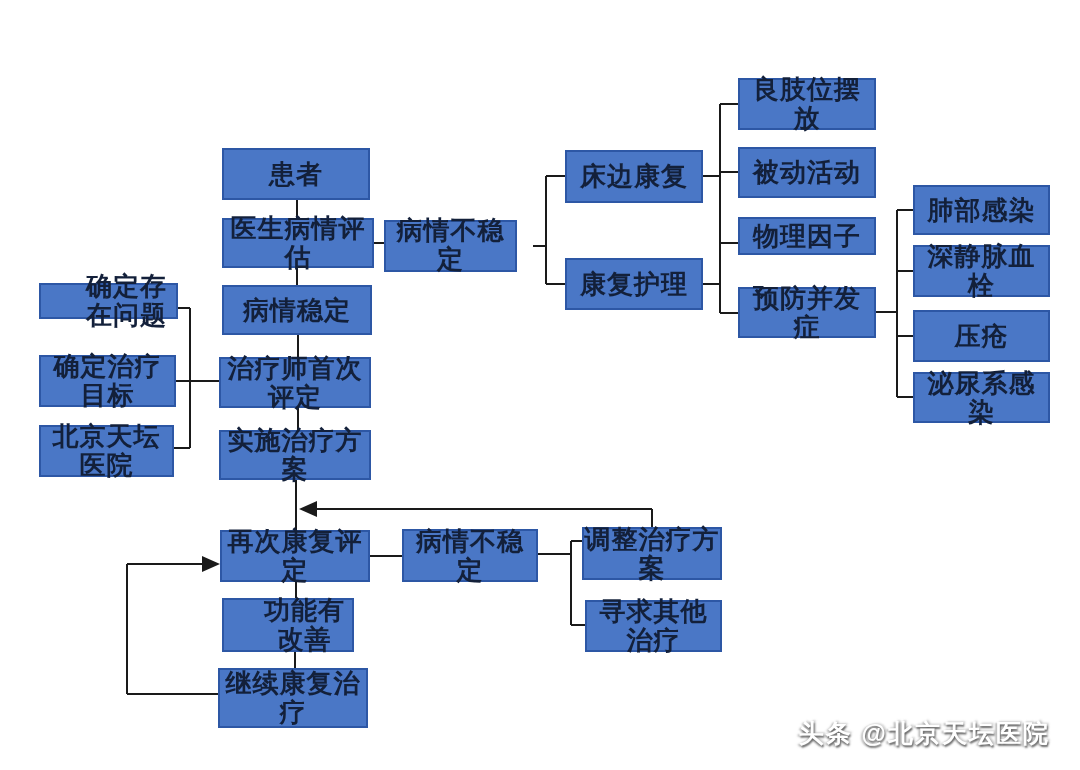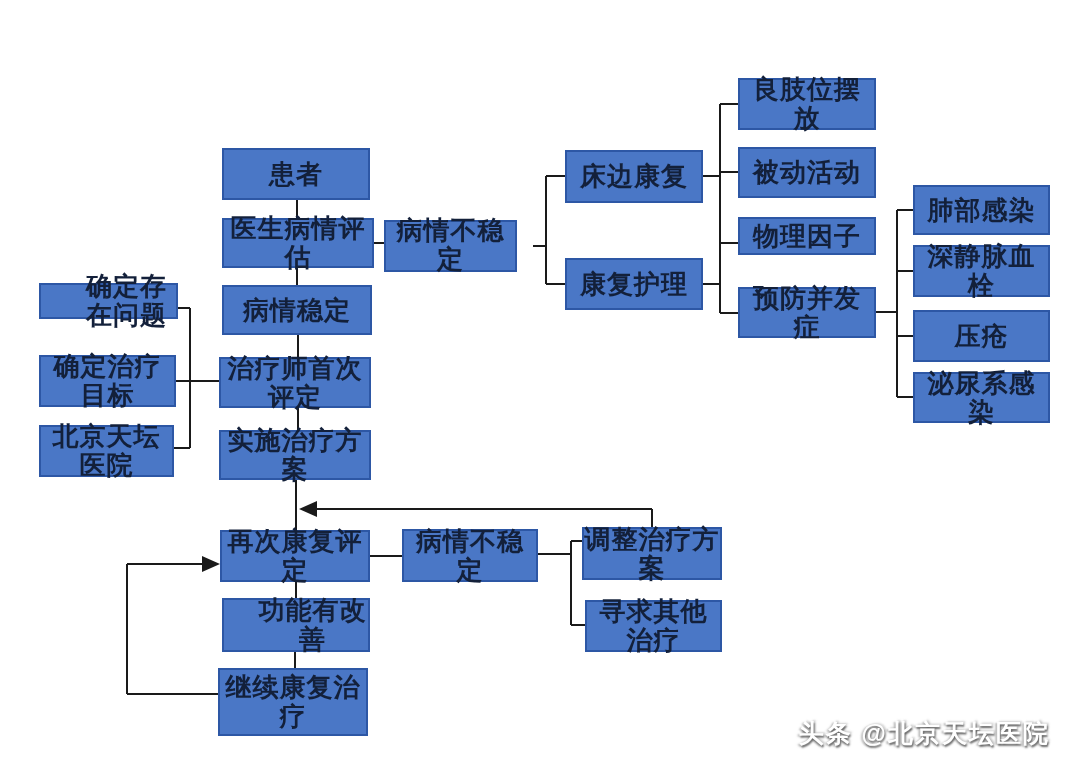--- a/index.html
+++ b/index.html
@@ -75,17 +75,17 @@
   <div class="node" style="left:738px;top:217px;width:138px;height:38px;">物理因子</div>
   <div class="node" style="left:738px;top:287px;width:138px;height:51px;">预防并发症</div>
   <div class="node" style="left:913px;top:185px;width:137px;height:50px;">肺部感染</div>
   <div class="node" style="left:913px;top:245px;width:137px;height:52px;">深静脉血栓</div>
   <div class="node" style="left:913px;top:310px;width:137px;height:52px;">压疮</div>
   <div class="node" style="left:913px;top:372px;width:137px;height:51px;">泌尿系感染</div>
   <div class="node" style="left:220px;top:530px;width:150px;height:52px;">再次康复评定</div>
   <div class="node" style="left:402px;top:529px;width:136px;height:53px;">病情不稳定</div>
   <div class="node" style="left:582px;top:527px;width:140px;height:53px;">调整治疗方案</div>
   <div class="node" style="left:585px;top:600px;width:137px;height:52px;">寻求其他治疗</div>
-  <div class="node" style="left:222px;top:598px;width:148px;height:54px;padding-left:33px;">功能有改善</div>
-  <div class="node" style="left:218px;top:668px;width:150px;height:68px;">继续康复治疗</div>
+  <div class="node" style="left:222px;top:598px;width:132px;height:54px;padding-left:33px;">功能有改善</div>
+  <div class="node" style="left:218px;top:668px;width:150px;height:60px;">继续康复治疗</div>
 
   <div class="watermark">头条 @北京天坛医院</div>
 </div>
 
 </body></html>

